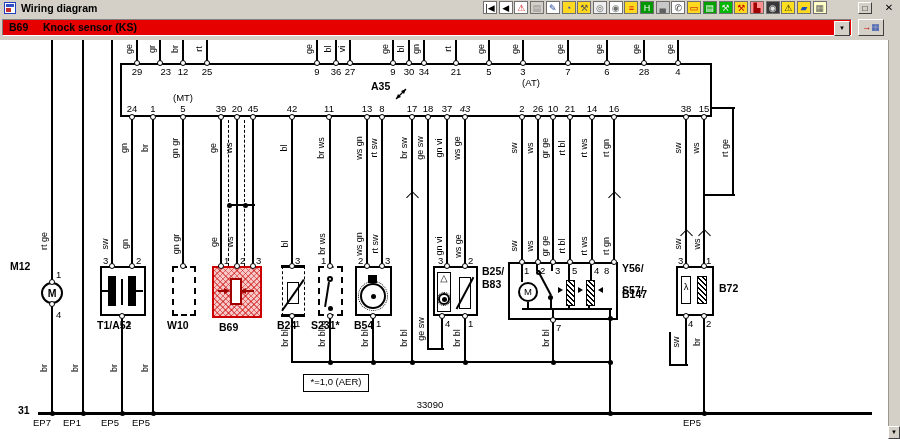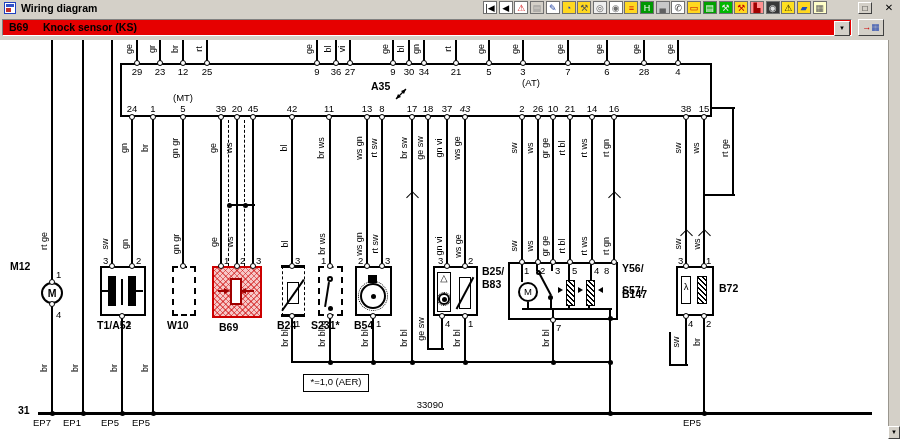--- a/index.html
+++ b/index.html
@@ -171,21 +171,21 @@
       <div class="t b" style="left: 371px; top: 40px;">A35</div>
       <div class="t" style="left: 392px; top: 46px; width: 18px; height: 16px;"><svg width="18" height="16">
           <line x1="4" y1="13" x2="14" y2="3" stroke="#000" stroke-width="1.3"></line>
           <polygon points="14,3 9,5 12,8" fill="#000"></polygon>
           <polygon points="4,13 9,11 6,8" fill="#000"></polygon>
         </svg></div>
       <div class="bump" style="left: 134px; top: 20px; width: 6px; height: 6px;"></div>
       <div class="tc " style="left: 126px; top: 26px; width: 22px;">29</div>
       <div class="r" style="left: 99px; top: 4px;">ge</div>
       <div class="bump" style="left: 157px; top: 20px; width: 6px; height: 6px;"></div>
-      <div class="tc " style="left: 149px; top: 26px; width: 22px;">23</div>
+      <div class="tc " style="left: 149px; top: 26px; width: 22px; text-align: right;">23</div>
       <div class="r" style="left: 122px; top: 4px;">gr</div>
       <div class="bump" style="left: 180px; top: 20px; width: 6px; height: 6px;"></div>
       <div class="tc " style="left: 172px; top: 26px; width: 22px;">12</div>
       <div class="r" style="left: 145px; top: 4px;">br</div>
       <div class="bump" style="left: 204px; top: 20px; width: 6px; height: 6px;"></div>
       <div class="tc " style="left: 196px; top: 26px; width: 22px;">25</div>
       <div class="r" style="left: 169px; top: 4px;">rt</div>
       <div class="bump" style="left: 314px; top: 20px; width: 6px; height: 6px;"></div>
       <div class="tc " style="left: 306px; top: 26px; width: 22px;">9</div>
       <div class="r" style="left: 279px; top: 4px;">ge</div>

